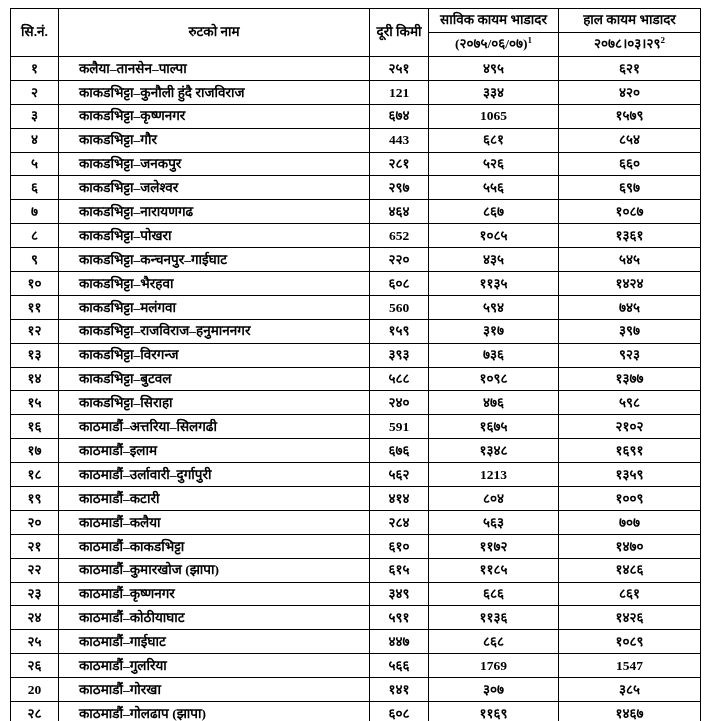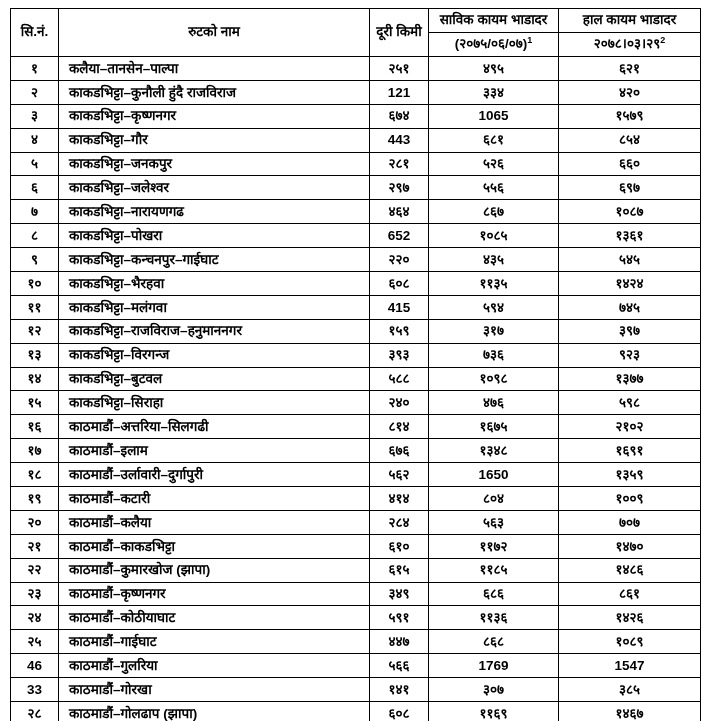--- a/index.html
+++ b/index.html
@@ -6,21 +6,21 @@
     margin: 0;
     padding: 0;
     background: #ffffff;
   }
   .page {
     position: relative;
     width: 711px;
     height: 721px;
     background: #ffffff;
     overflow: hidden;
-    font-family: Liberation Sans, sans-serif;
+    font-family: Liberation Serif, serif;
     color: #000000;
   }
   .table-wrap {
     position: absolute;
     left: 10px;
     top: 8px;
     width: 690px;
   }
   table.fare-table {
     border-collapse: collapse;
@@ -51,21 +51,21 @@
   }
   tbody td {
     height: 22.9px;
     font-size: 13.5px;
     text-align: center;
     vertical-align: middle;
     line-height: 1;
   }
   tbody td.route {
     text-align: left;
-    padding-left: 10px;
+    padding-left: 20px;
   }
   sup.note {
     font-size: 9px;
     font-weight: bold;
     vertical-align: super;
     line-height: 0;
   }
 </style>
 </head>
 <body>
@@ -160,21 +160,21 @@
           <tr>
             <td>१०</td>
             <td class="route">काकडभिट्टा–भैरहवा</td>
             <td>६०८</td>
             <td>११३५</td>
             <td>१४२४</td>
           </tr>
           <tr>
             <td>११</td>
             <td class="route">काकडभिट्टा–मलंगवा</td>
-            <td>415</td>
+            <td>560</td>
             <td>५९४</td>
             <td>७४५</td>
           </tr>
           <tr>
             <td>१२</td>
             <td class="route">काकडभिट्टा–राजविराज–हनुमाननगर</td>
             <td>१५९</td>
             <td>३१७</td>
             <td>३९७</td>
           </tr>
@@ -195,36 +195,36 @@
           <tr>
             <td>१५</td>
             <td class="route">काकडभिट्टा–सिराहा</td>
             <td>२४०</td>
             <td>४७६</td>
             <td>५९८</td>
           </tr>
           <tr>
             <td>१६</td>
             <td class="route">काठमाडौं–अत्तरिया–सिलगढी</td>
-            <td>८१४</td>
+            <td>591</td>
             <td>१६७५</td>
             <td>२१०२</td>
           </tr>
           <tr>
             <td>१७</td>
             <td class="route">काठमाडौं–इलाम</td>
             <td>६७६</td>
             <td>१३४८</td>
             <td>१६९१</td>
           </tr>
           <tr>
             <td>१८</td>
             <td class="route">काठमाडौं–उर्लावारी–दुर्गापुरी</td>
             <td>५६२</td>
-            <td>1650</td>
+            <td>1213</td>
             <td>१३५९</td>
           </tr>
           <tr>
             <td>१९</td>
             <td class="route">काठमाडौं–कटारी</td>
             <td>४१४</td>
             <td>८०४</td>
             <td>१००९</td>
           </tr>
           <tr>
@@ -263,28 +263,28 @@
             <td>१४२६</td>
           </tr>
           <tr>
             <td>२५</td>
             <td class="route">काठमाडौं–गाईघाट</td>
             <td>४४७</td>
             <td>८६८</td>
             <td>१०८९</td>
           </tr>
           <tr>
-            <td>46</td>
+            <td>२६</td>
             <td class="route">काठमाडौं–गुलरिया</td>
             <td>५६६</td>
             <td>1769</td>
             <td>1547</td>
           </tr>
           <tr>
-            <td>33</td>
+            <td>20</td>
             <td class="route">काठमाडौं–गोरखा</td>
             <td>१४१</td>
             <td>३०७</td>
             <td>३८५</td>
           </tr>
           <tr>
             <td>२८</td>
             <td class="route">काठमाडौं–गोलढाप (झापा)</td>
             <td>६०८</td>
             <td>११६९</td>

